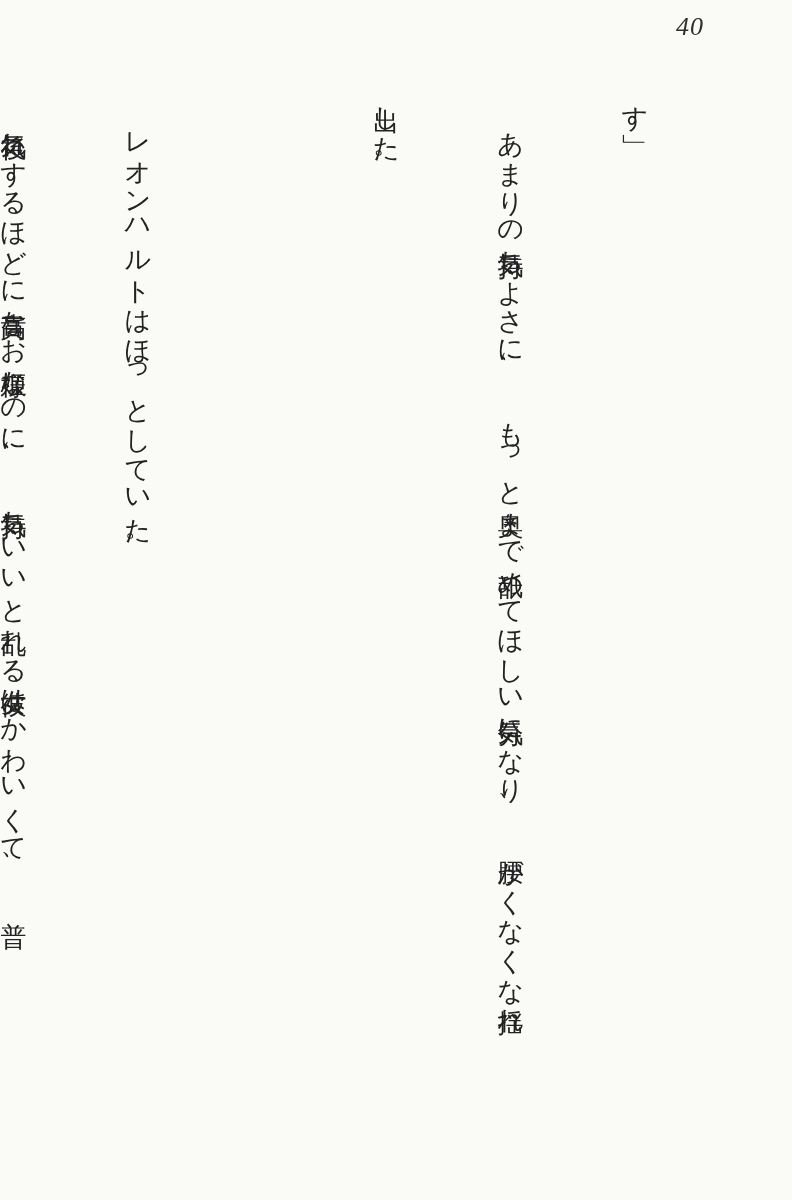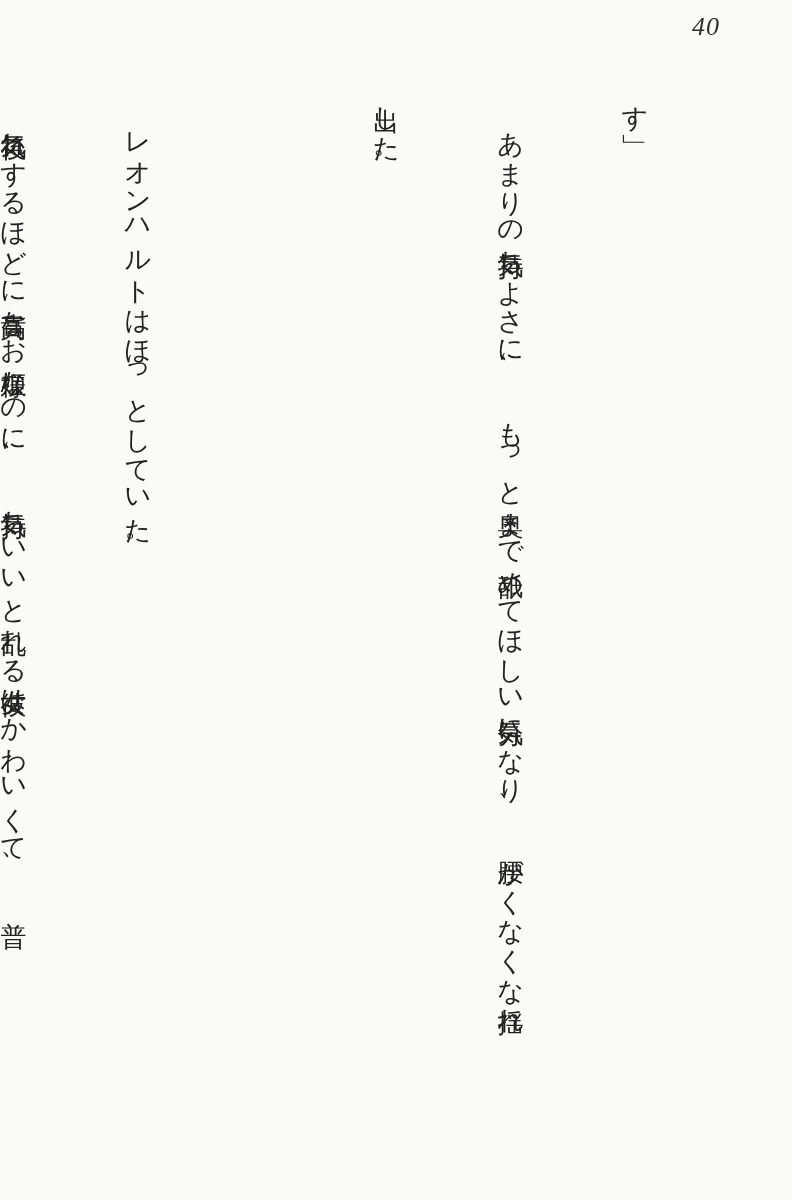--- a/index.html
+++ b/index.html
@@ -12,21 +12,21 @@
     width: 792px;
     height: 1200px;
     margin: 0 auto;
     background: #fafaf7;
     overflow: hidden;
     font-family: "Liberation Serif", "DejaVu Serif", serif;
   }
   .page-number {
     position: absolute;
     top: 12px;
-    left: 692px;
+    left: 676px;
     font-size: 26px;
     font-style: italic;
     color: #2f2f2f;
     letter-spacing: 1px;
   }
   .text-block {
     position: absolute;
     top: 88px;
     right: 54px;
     height: 1062px;

